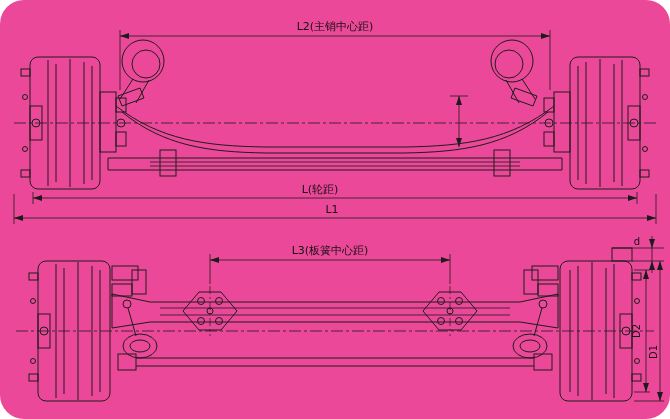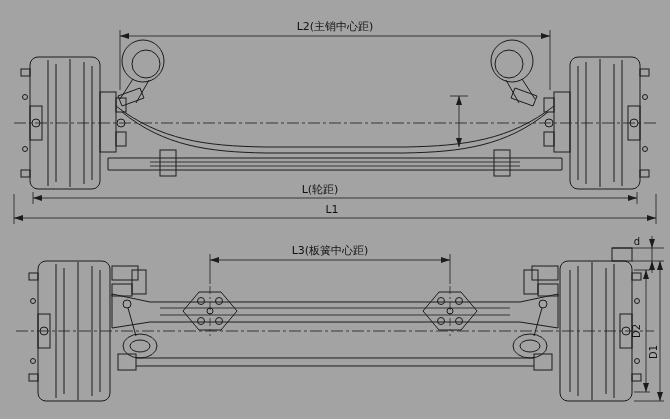--- a/index.html
+++ b/index.html
@@ -1,21 +1,22 @@
 <!DOCTYPE html>
 <html><head>
 <meta charset="utf-8">
 <style>
   html,body { margin:0; padding:0; background:#ffffff; }
   .canvas {
     position:relative;
     width:670px; height:419px;
-    background:#a3a3a3;
+    background:#ec4899;
     font-family:"DejaVu Sans","Liberation Sans",sans-serif;
     overflow:hidden;
+    border-radius:24px;
   }
   svg { display:block; }
   g.draw { stroke:#1c1c1c; stroke-width:1; fill:none; stroke-linecap:butt; stroke-linejoin:miter; }
   .thin { stroke-width:0.8; }
   .cl { stroke-width:0.8; stroke-dasharray:12 3 3 3; }
   .cl2 { stroke-width:0.7; stroke-dasharray:8 3 2 3; }
   .arrow { fill:#1c1c1c; stroke:none; }
   text { fill:#111111; stroke:none; font-family:"DejaVu Sans","Liberation Sans",sans-serif; font-size:11px; }
   text.small { font-size:10px; }
 </style>

